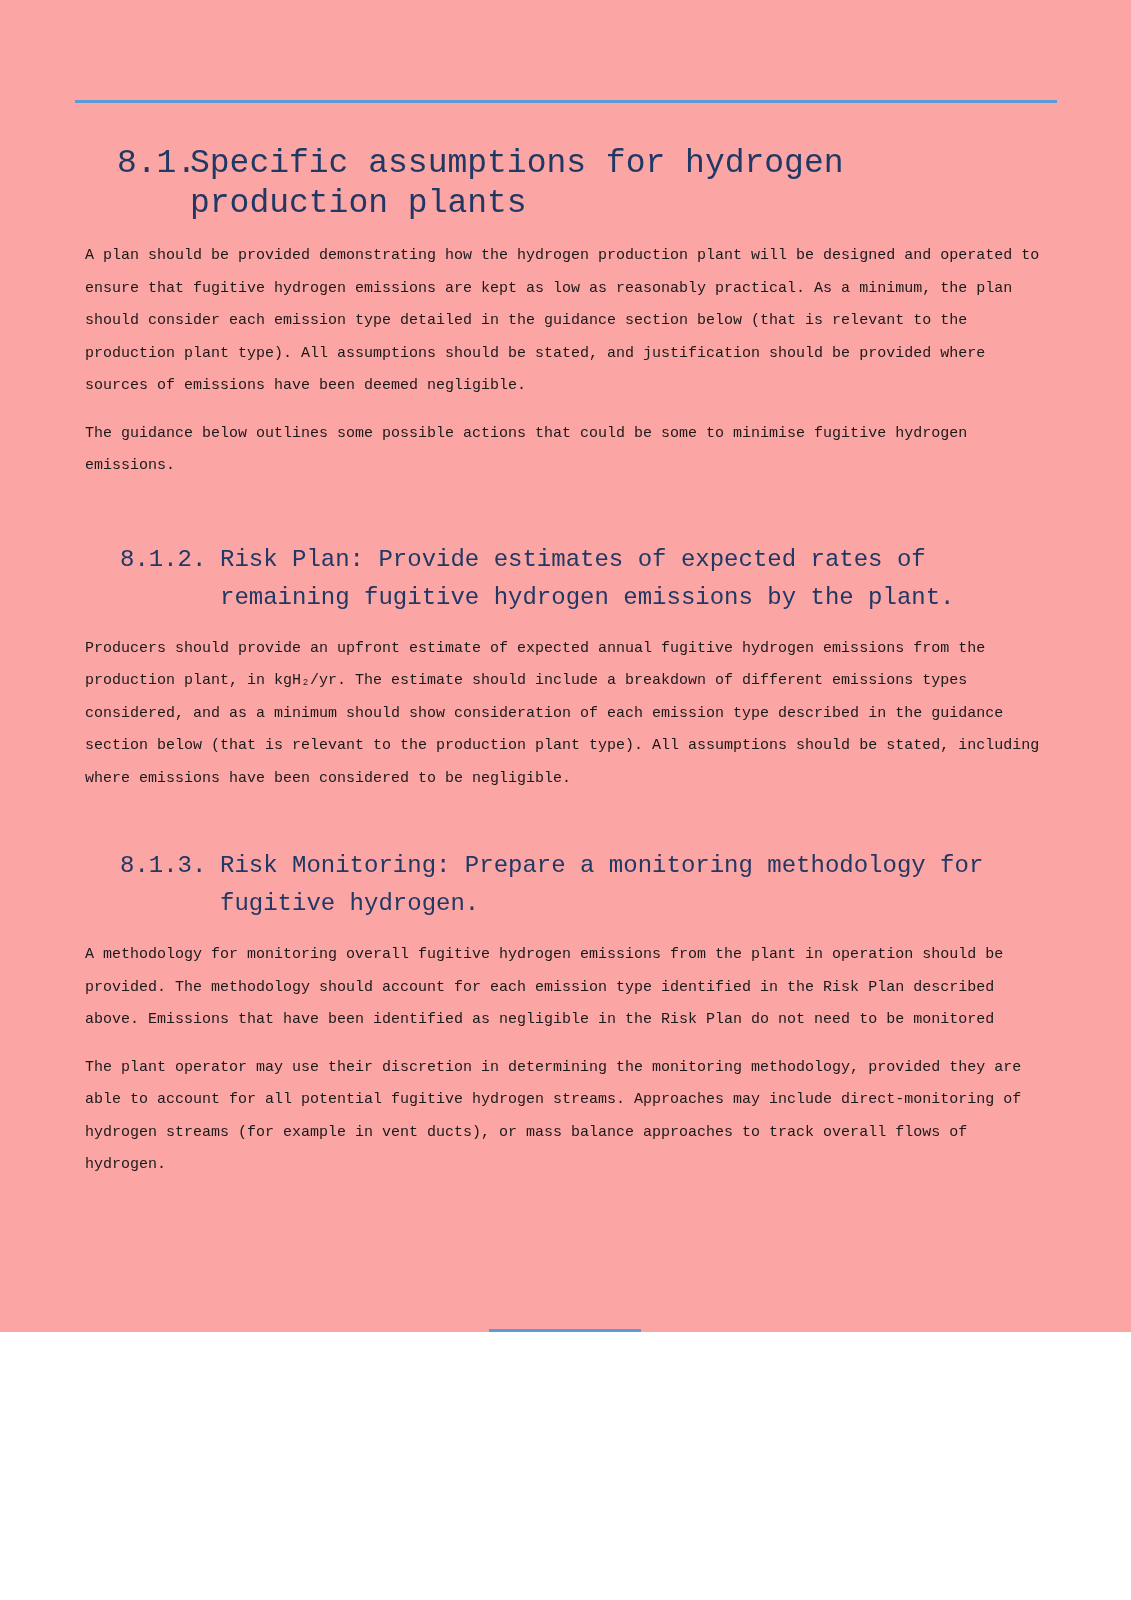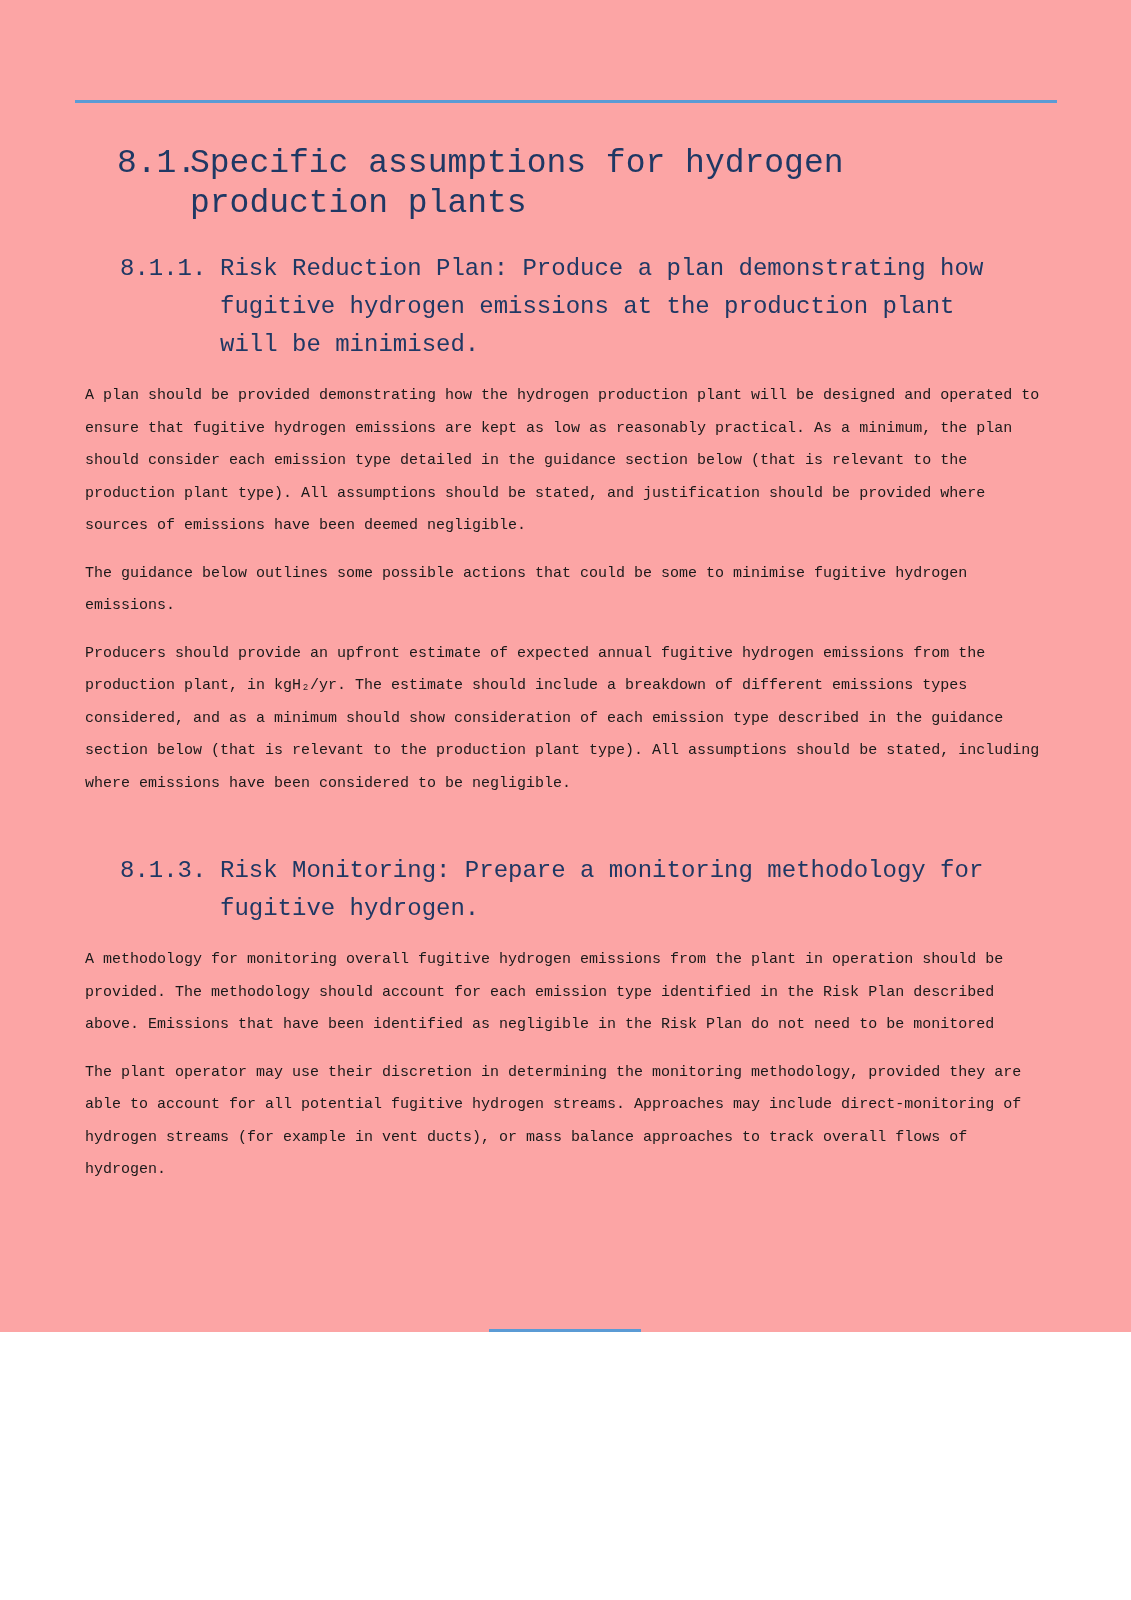--- a/index.html
+++ b/index.html
@@ -87,27 +87,27 @@
 
   <div class="top-rule"></div>
 
   <div class="content">
 
     <h1 class="title">
       <span class="num">8.1.</span>
       <span class="htext">Specific assumptions for hydrogen production plants</span>
     </h1>
 
-    <h2 class="section-heading sh-first">
-      <span class="num">8.1.1.</span>
-      <span class="htext">Risk Reduction Plan: Produce a plan demonstrating how fugitive hydrogen emissions at the production plant will be minimised.</span>
-    </h2>
     <p class="para">A plan should be provided demonstrating how the hydrogen production plant will be designed and operated to ensure that fugitive hydrogen emissions are kept as low as reasonably practical. As a minimum, the plan should consider each emission type detailed in the guidance section below (that is relevant to the production plant type). All assumptions should be stated, and justification should be provided where sources of emissions have been deemed negligible.</p>
     <p class="para">The guidance below outlines some possible actions that could be some to minimise fugitive hydrogen emissions.</p>
 
+    <h2 class="section-heading sh-second">
+      <span class="num">8.1.2.</span>
+      <span class="htext">Risk Plan: Provide estimates of expected rates of remaining fugitive hydrogen emissions by the plant.</span>
+    </h2>
     <p class="para">Producers should provide an upfront estimate of expected annual fugitive hydrogen emissions from the production plant, in kgH₂/yr. The estimate should include a breakdown of different emissions types considered, and as a minimum should show consideration of each emission type described in the guidance section below (that is relevant to the production plant type). All assumptions should be stated, including where emissions have been considered to be negligible.</p>
 
     <h2 class="section-heading sh-third">
       <span class="num">8.1.3.</span>
       <span class="htext">Risk Monitoring: Prepare a monitoring methodology for fugitive hydrogen.</span>
     </h2>
     <p class="para">A methodology for monitoring overall fugitive hydrogen emissions from the plant in operation should be provided. The methodology should account for each emission type identified in the Risk Plan described above. Emissions that have been identified as negligible in the Risk Plan do not need to be monitored</p>
     <p class="para">The plant operator may use their discretion in determining the monitoring methodology, provided they are able to account for all potential fugitive hydrogen streams. Approaches may include direct-monitoring of hydrogen streams (for example in vent ducts), or mass balance approaches to track overall flows of hydrogen.</p>
 
   </div>

